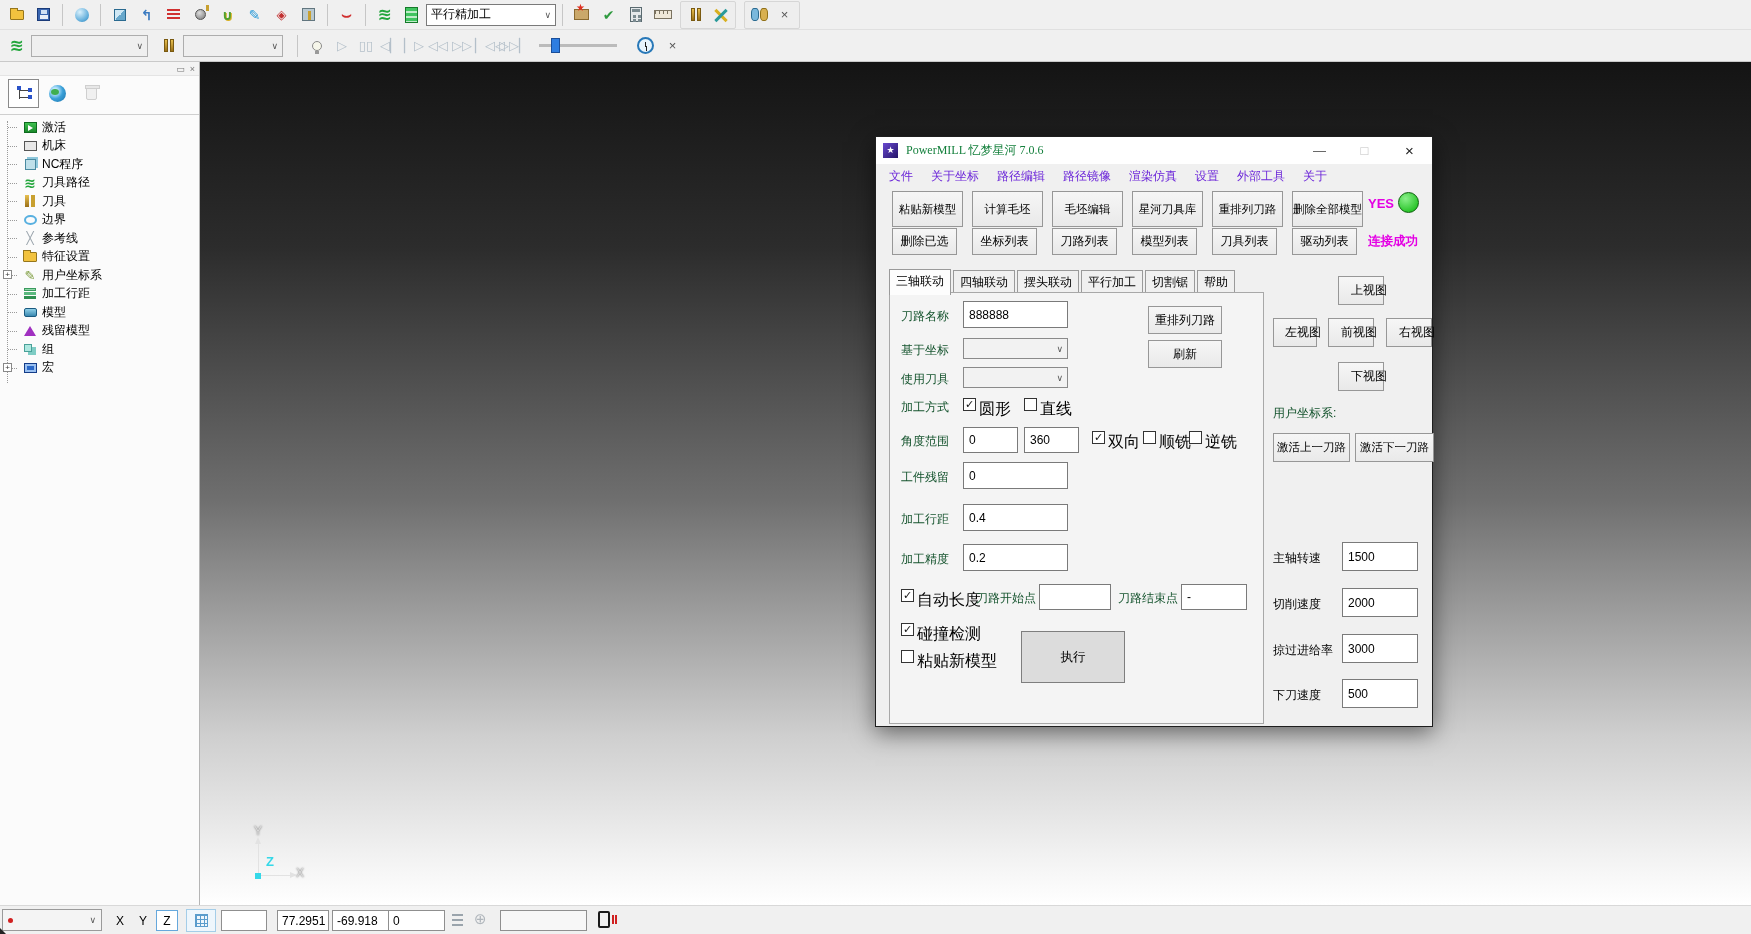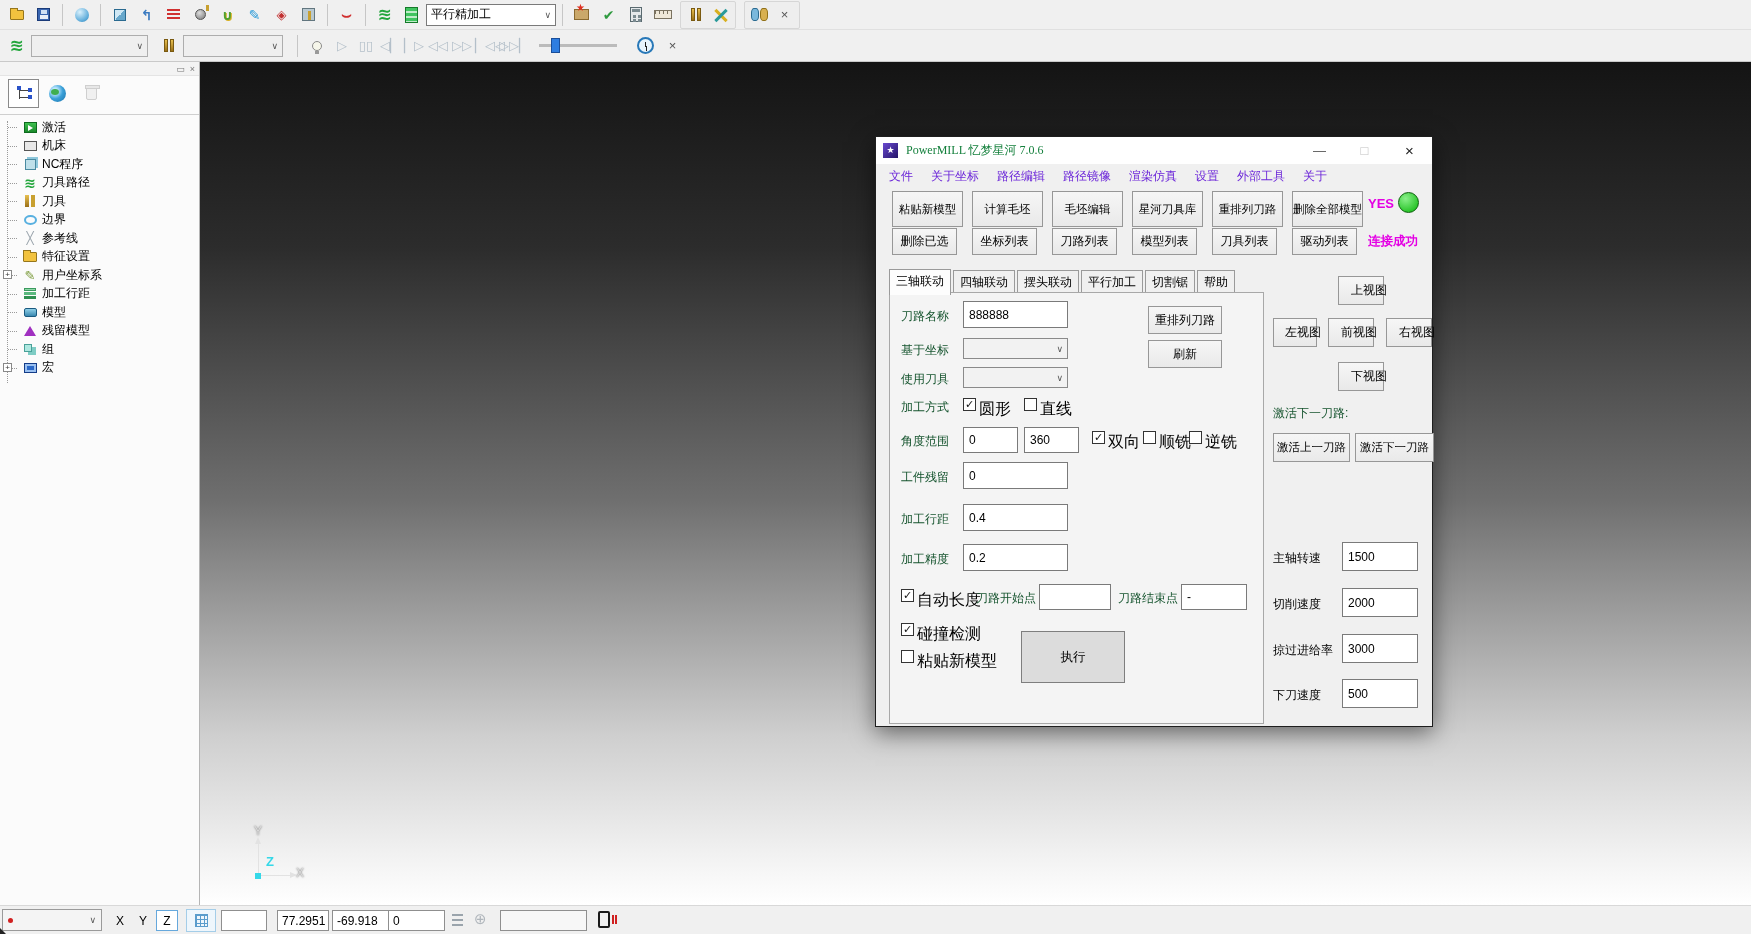--- a/index.html
+++ b/index.html
@@ -557,21 +557,21 @@
     <span class="cb" style="left:25px;top:513px"></span>
     <span class="cl" style="left:41px;top:514px">粘贴新模型</span>
     <div class="bigbtn" style="position:absolute;left:145px;top:494px;width:104px;height:52px">执行</div>
 
     <div class="btn vbtn" style="left:462px;top:139px">上视图</div>
     <div class="btn vbtn" style="left:397px;top:181px;width:44px">左视图</div>
     <div class="btn vbtn" style="left:452px;top:181px">前视图</div>
     <div class="btn vbtn" style="left:510px;top:181px">右视图</div>
     <div class="btn vbtn" style="left:462px;top:225px">下视图</div>
 
-    <span class="flbl" style="left:397px;top:268px">激活下一刀路:</span>
+    <span class="flbl" style="left:397px;top:268px">用户坐标系:</span>
     <div class="btn" style="position:absolute;left:397px;top:296px;width:77px;height:29px;font-size:11.5px">激活上一刀路</div>
     <div class="btn" style="position:absolute;left:479px;top:296px;width:79px;height:29px;font-size:11.5px">激活下一刀路</div>
 
     <span class="spdlbl" style="top:413px">主轴转速</span>
     <div class="inp spdinp" style="top:405px">
         <span>1500</span>
       </div>
     <span class="spdlbl" style="top:459px">切削速度</span>
     <div class="inp spdinp" style="top:451px">
         <span>2000</span>

